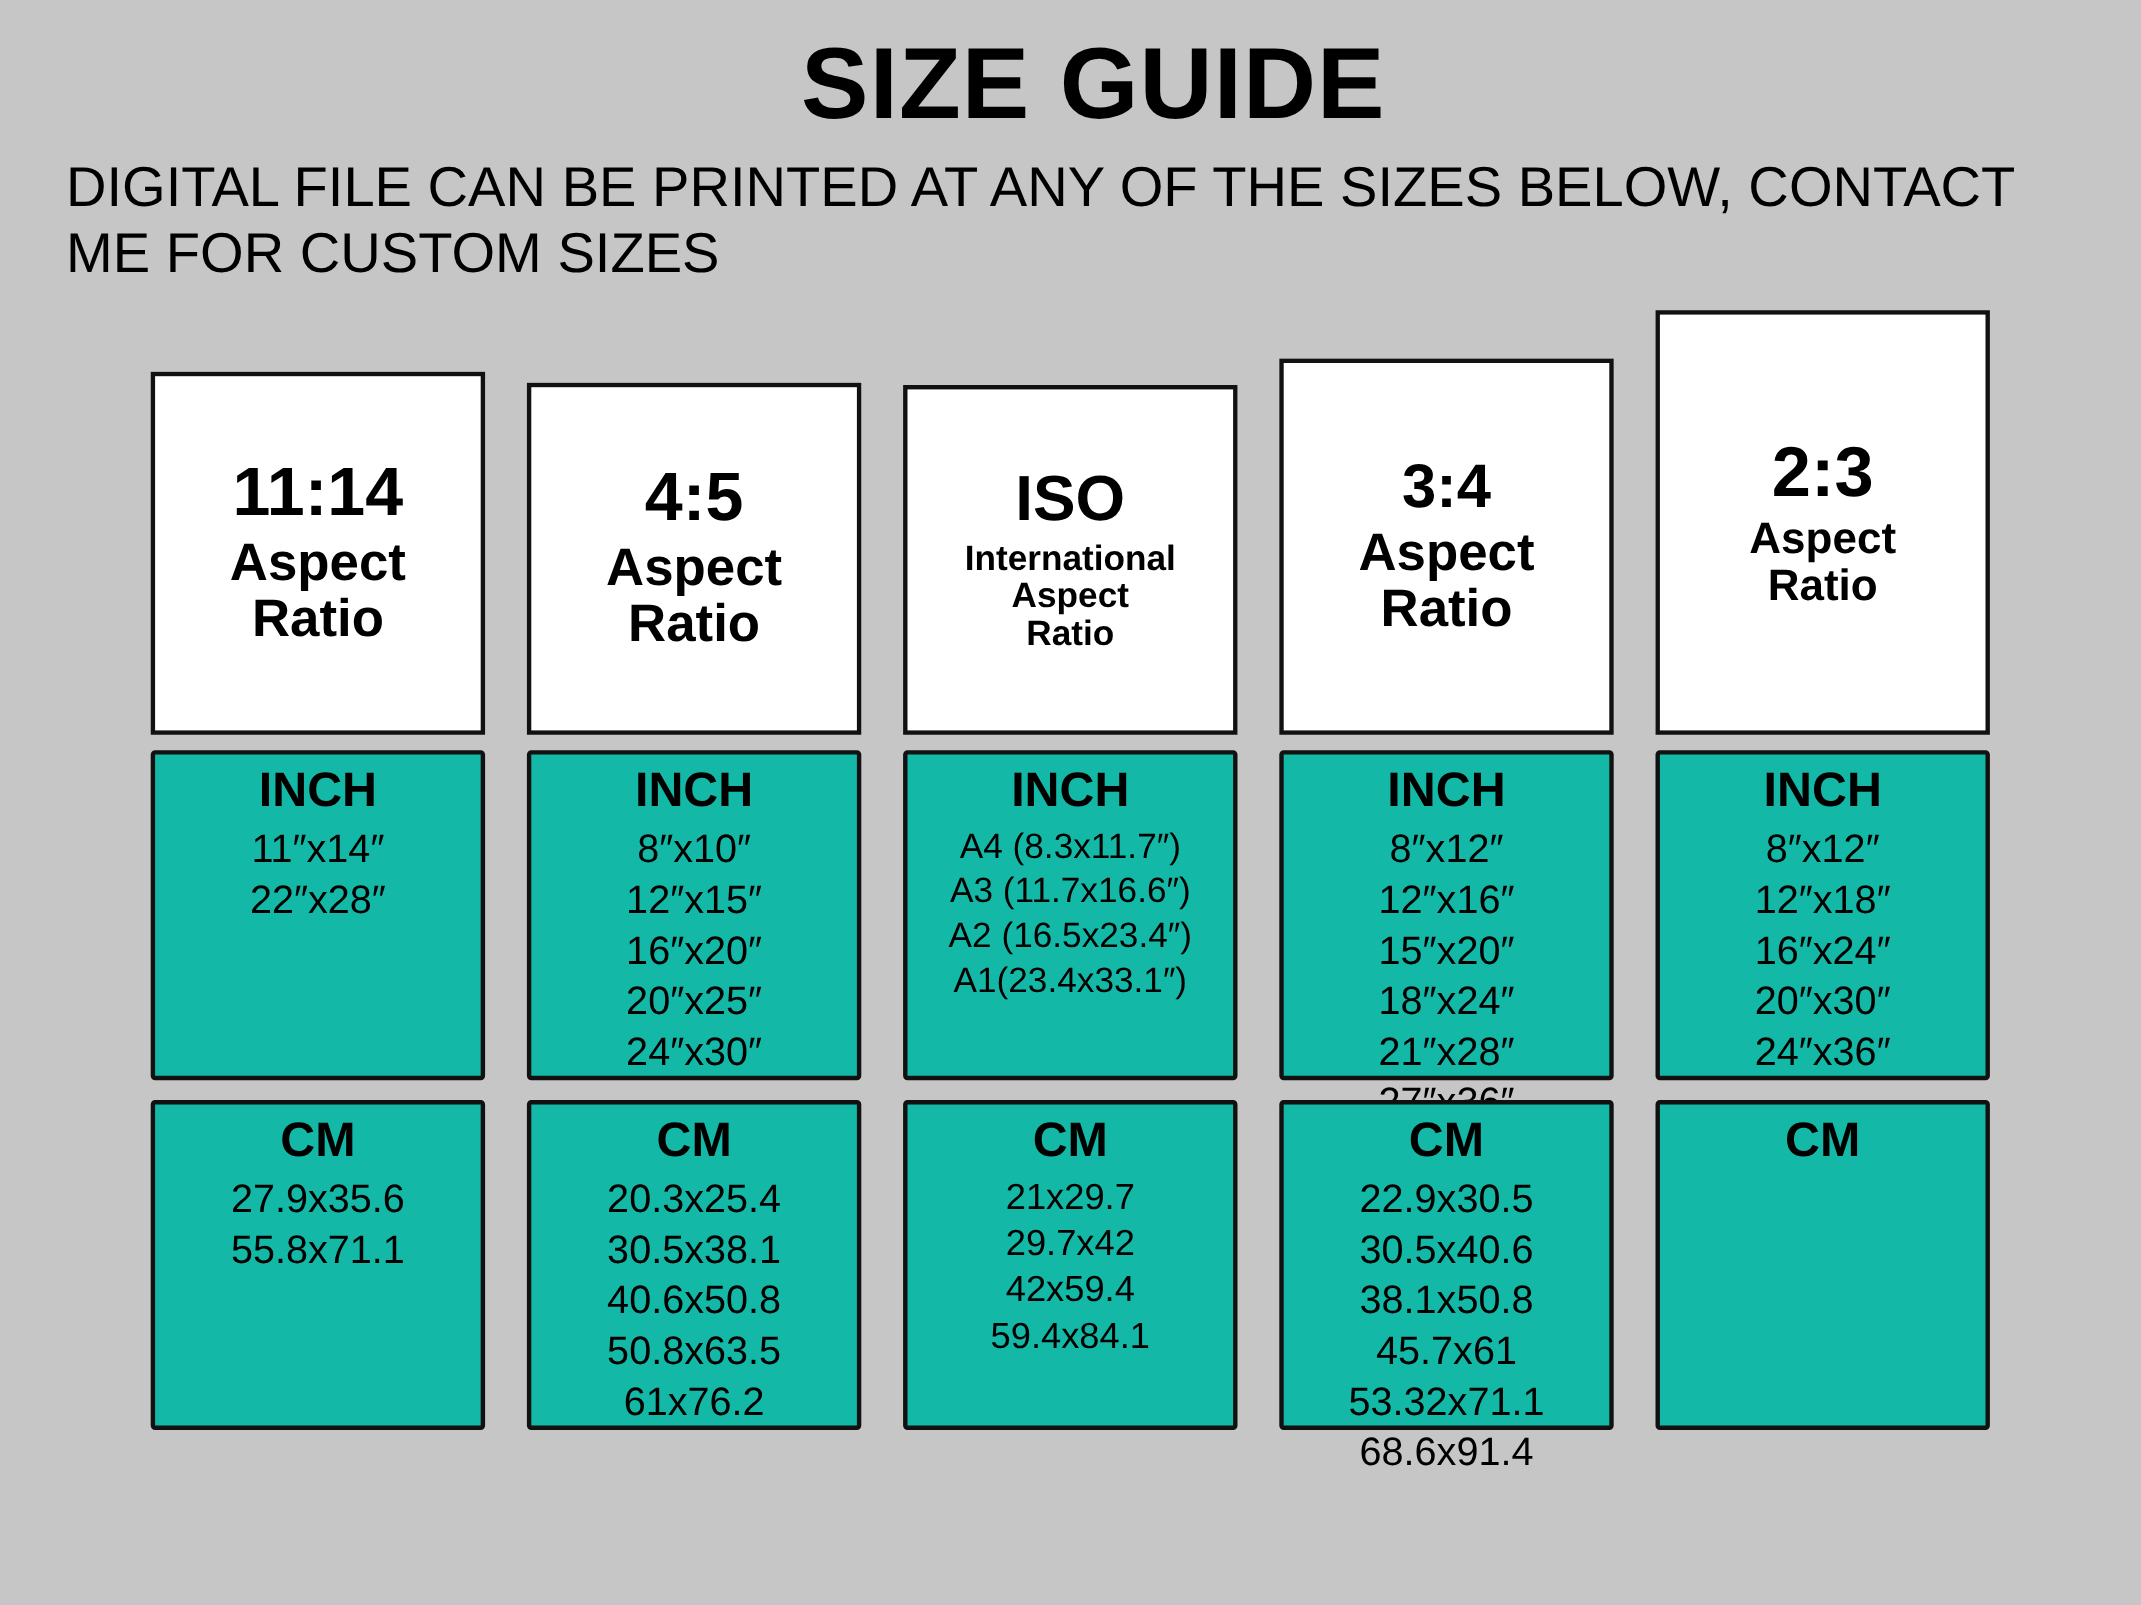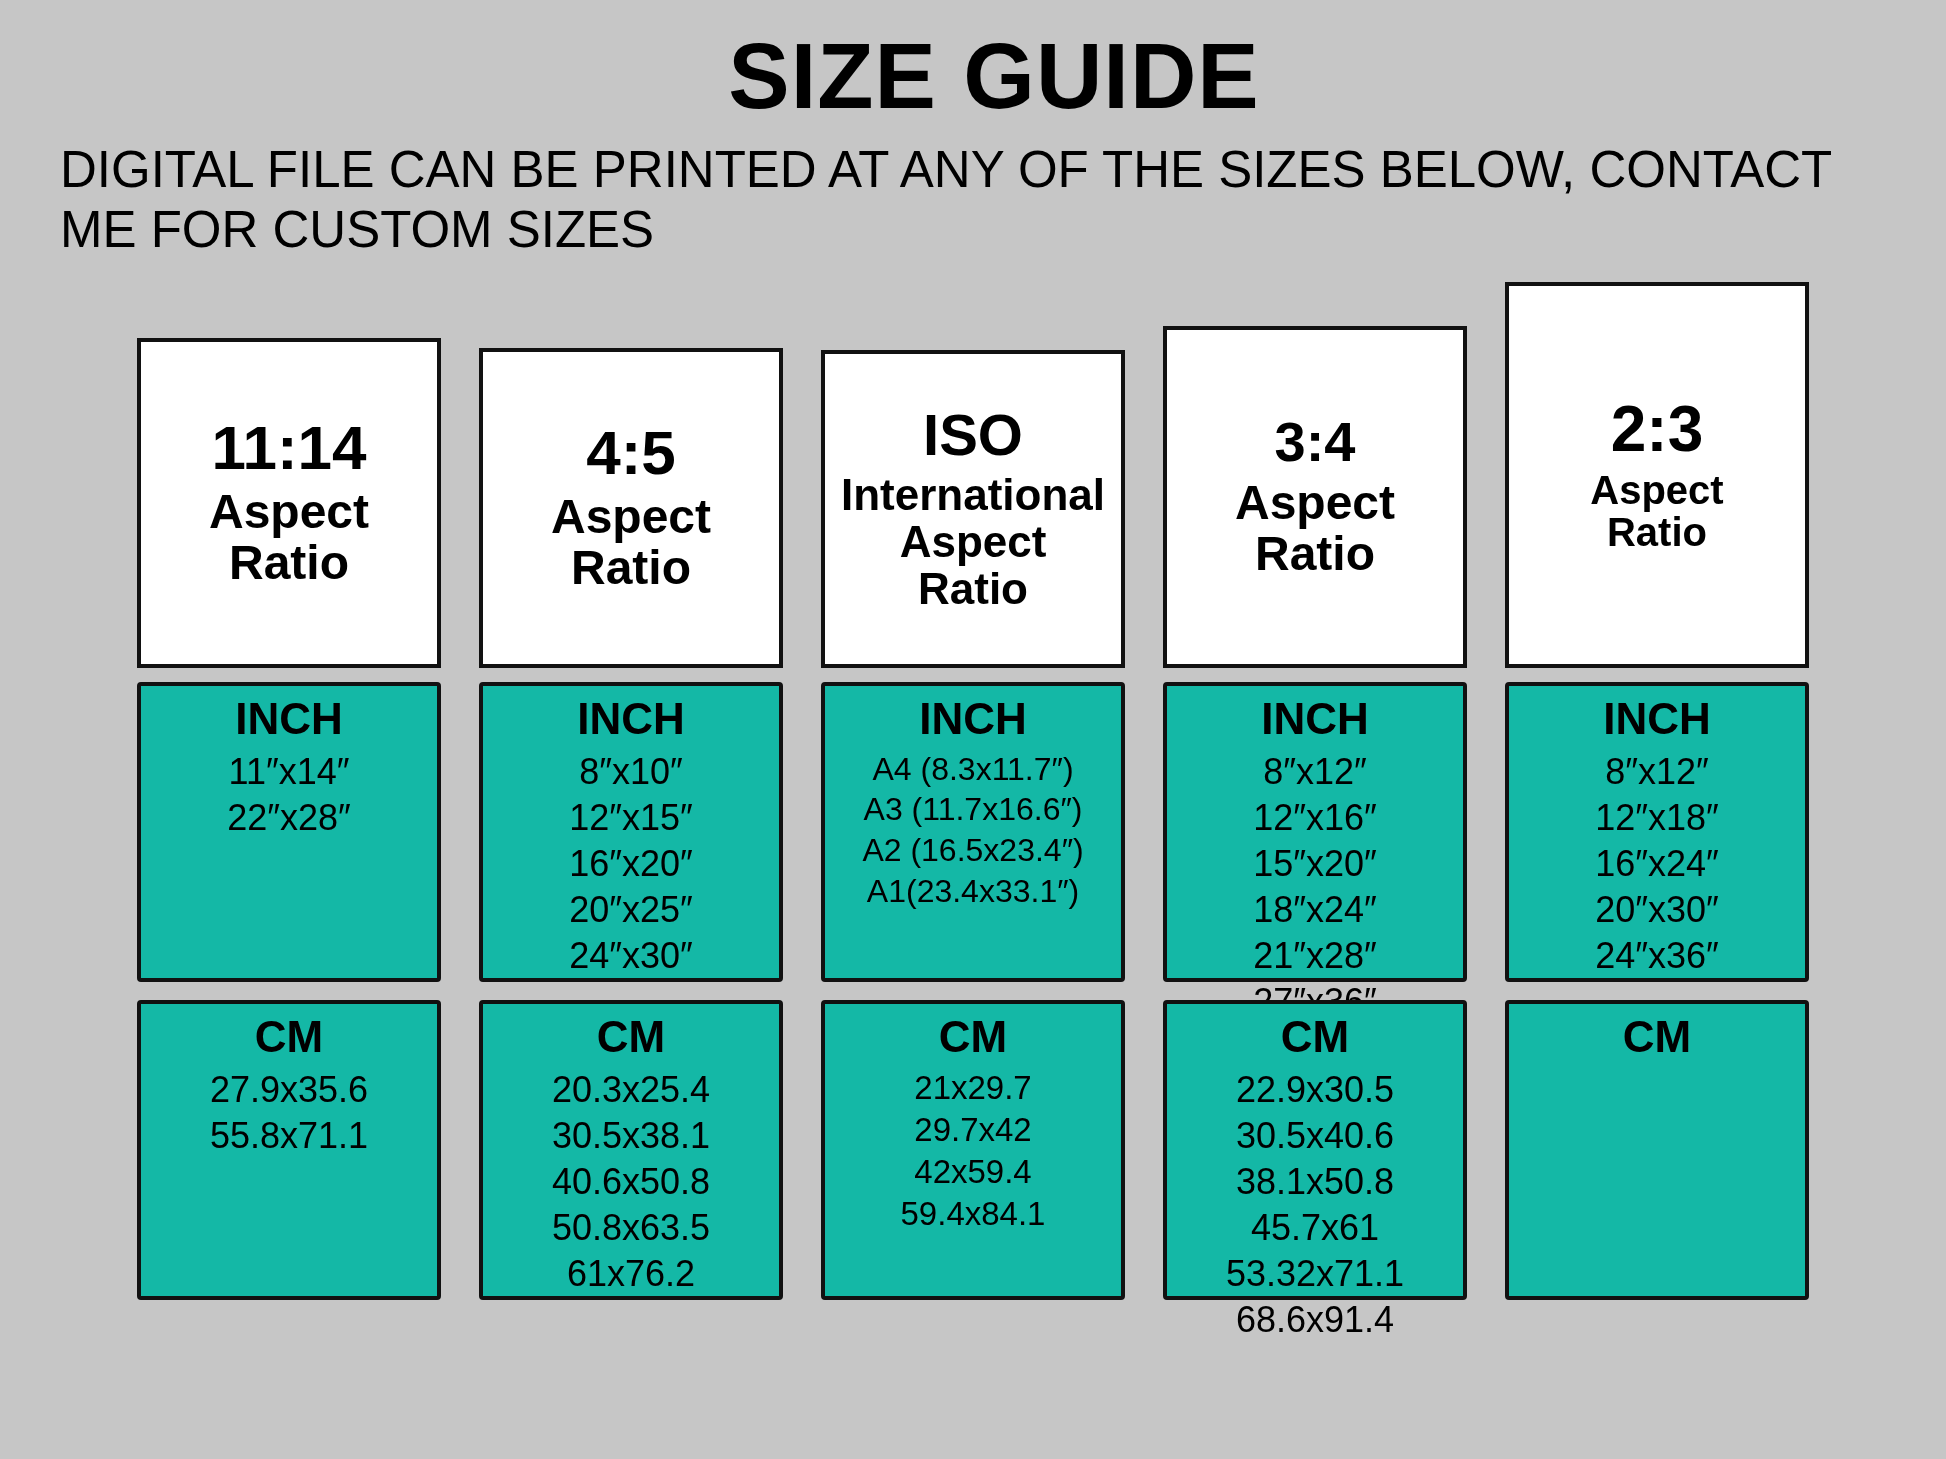--- a/index.html
+++ b/index.html
@@ -77,21 +77,21 @@
   .col-4 .ratio-card { height: 386px; margin-top: 12px; }
 
   .col-0 .ratio-name { font-size: 62px; }
   .col-1 .ratio-name { font-size: 62px; }
   .col-2 .ratio-name { font-size: 58px; }
   .col-3 .ratio-name { font-size: 56px; }
   .col-4 .ratio-name { font-size: 64px; }
 
   .col-0 .ratio-sub { font-size: 48px; }
   .col-1 .ratio-sub { font-size: 48px; }
-  .col-2 .ratio-sub { font-size: 44px; }
+  .col-2 .ratio-sub { font-size: 32px; }
   .col-3 .ratio-sub { font-size: 48px; }
   .col-4 .ratio-sub { font-size: 40px; }
 
   
   .unit-card {
     background: #14b8a6;
     border: 4px solid #111;
     border-radius: 4px;
     box-sizing: border-box;
     padding: 10px 6px 14px 6px;

